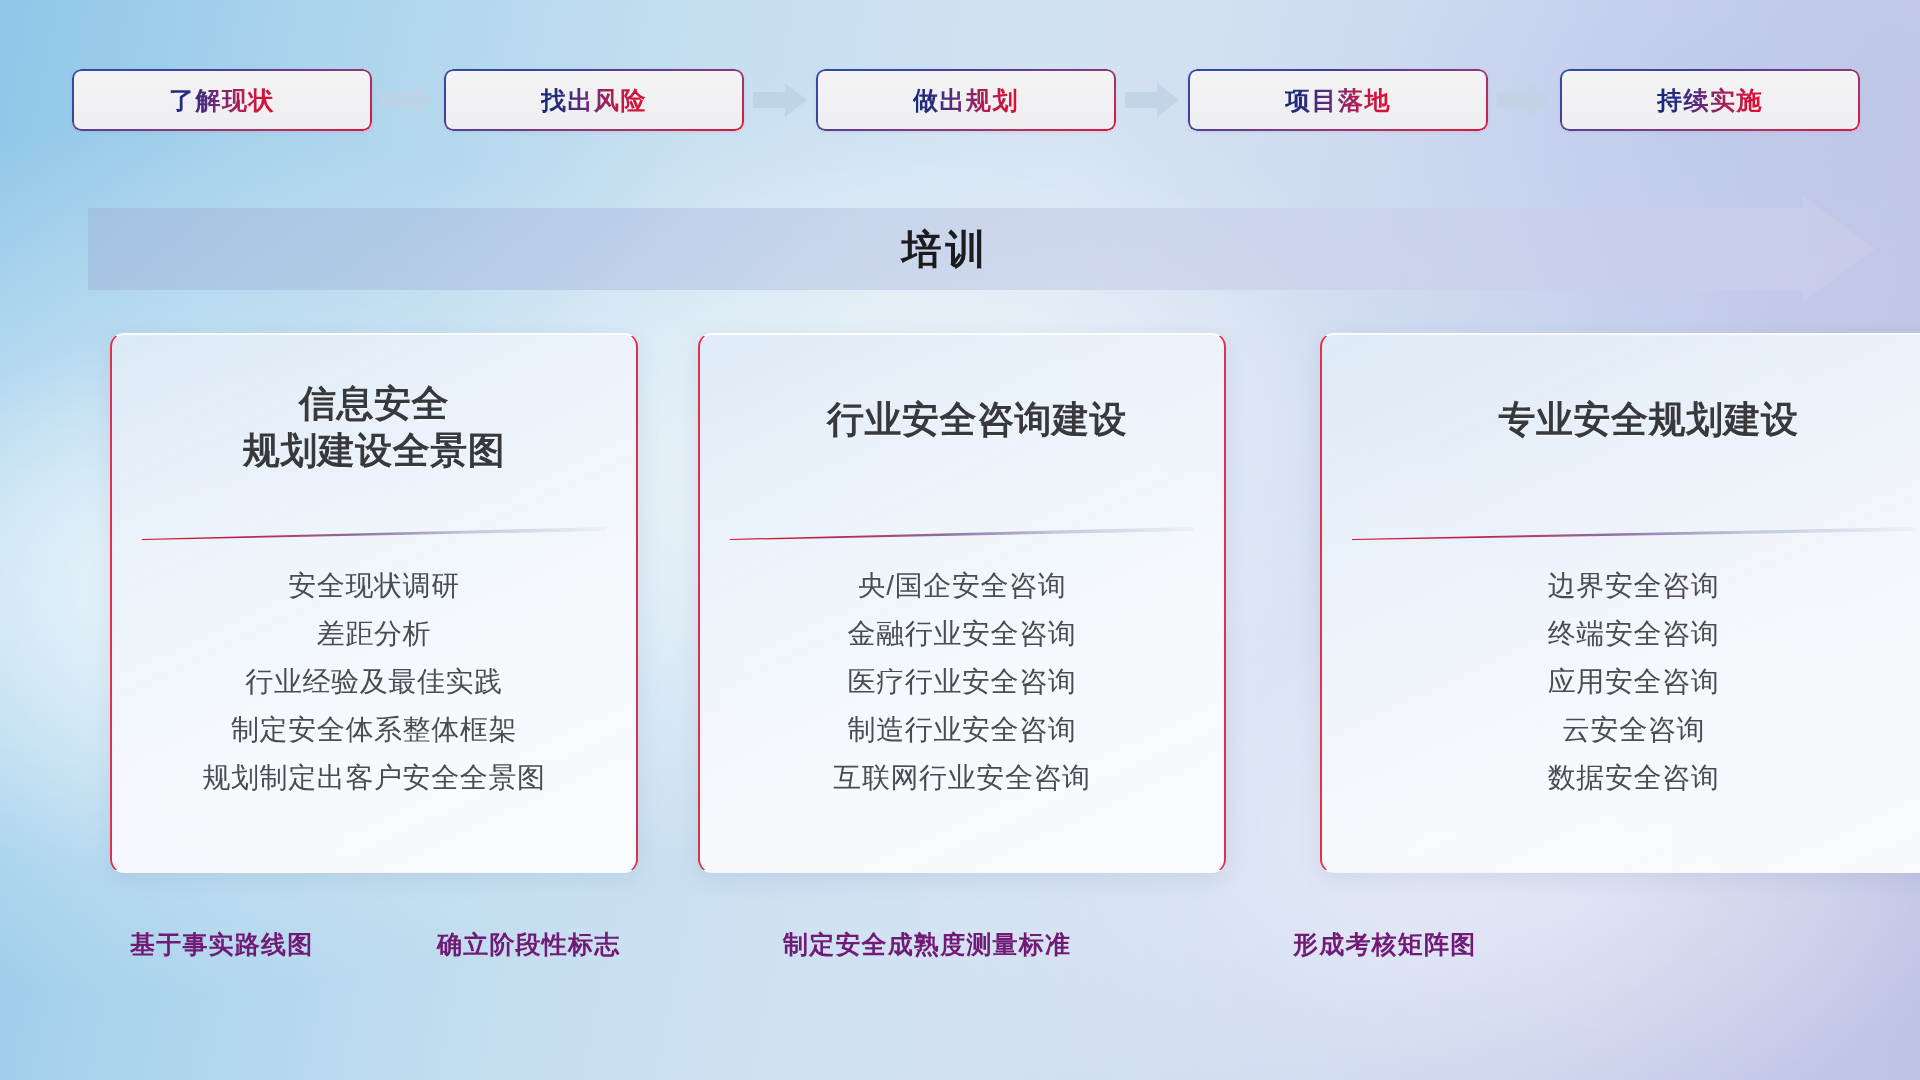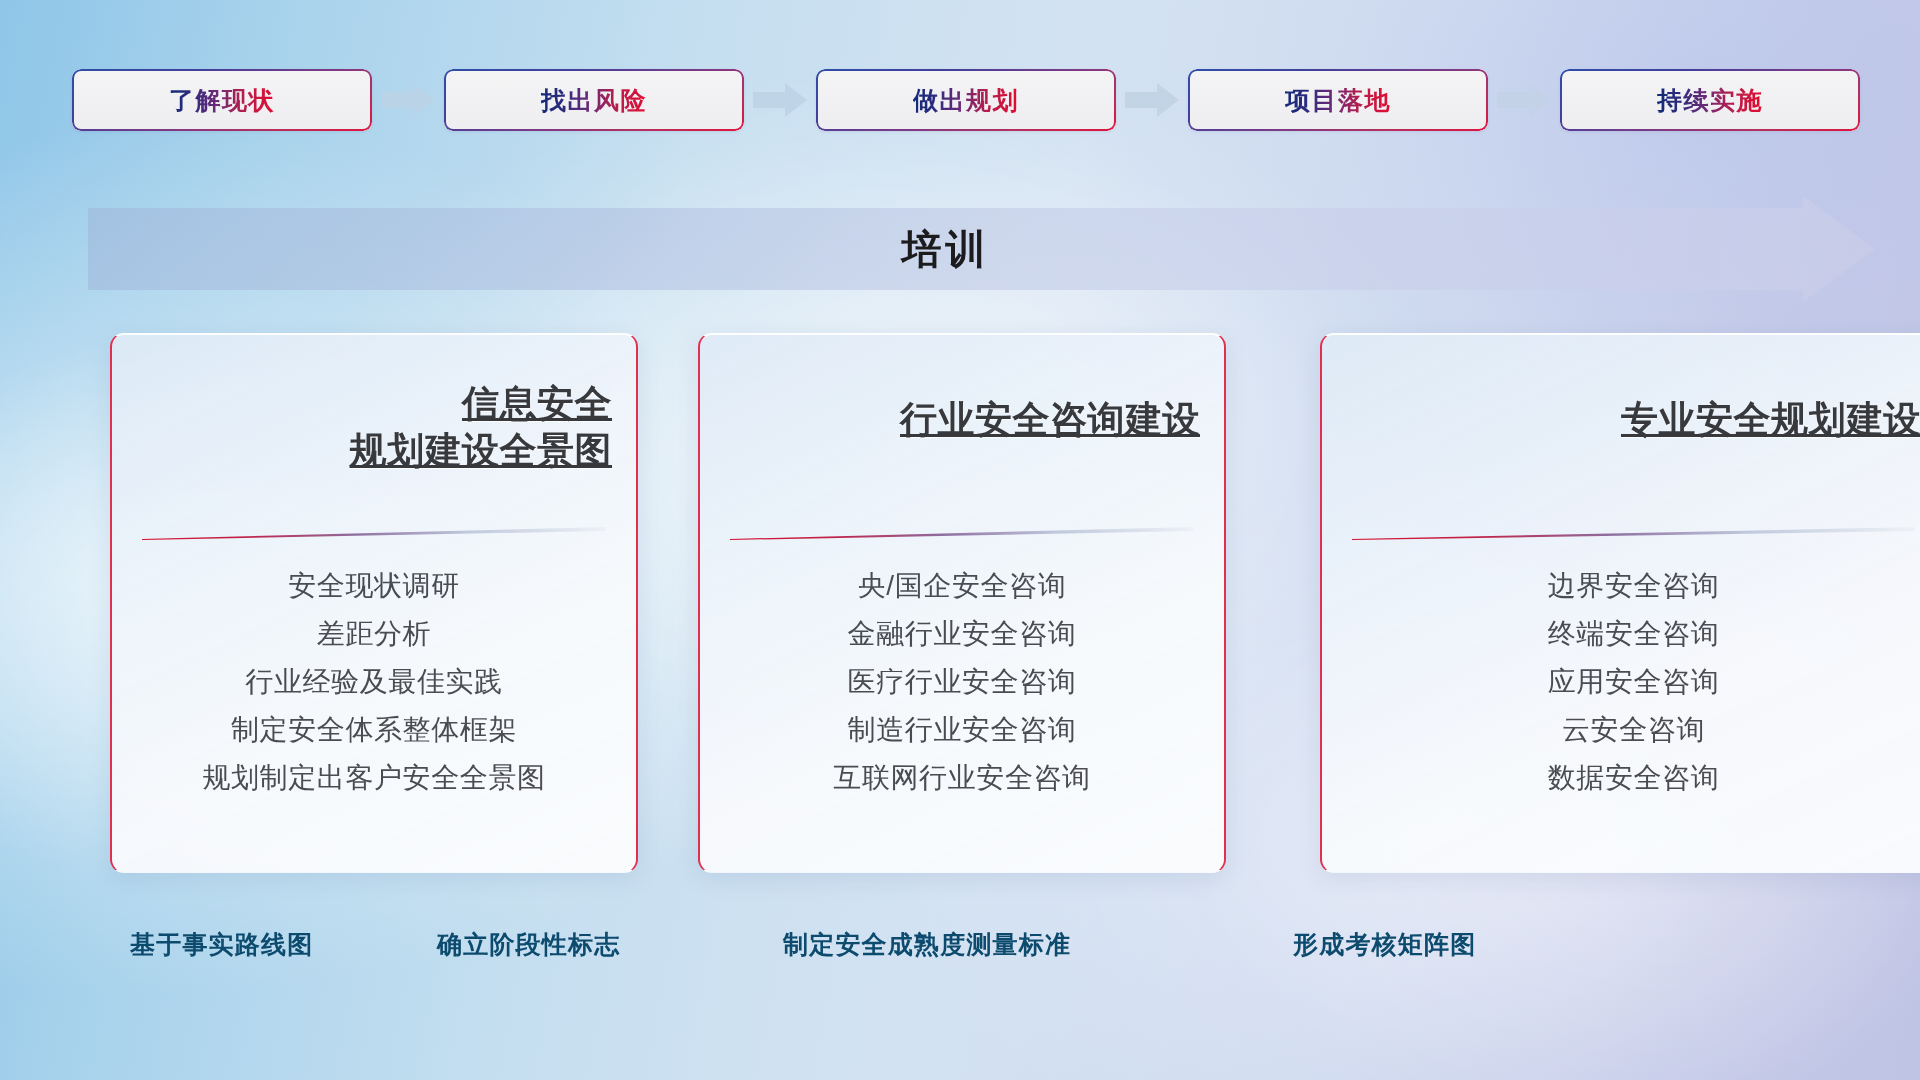--- a/index.html
+++ b/index.html
@@ -76,41 +76,40 @@
     border-right:2px solid #e03050;
     box-shadow:0 6px 22px rgba(90,115,165,.14), inset 0 1px 0 rgba(255,255,255,.9);
     box-sizing:border-box;
     overflow:hidden;
   }
   .card.c1{left:0;}
   .card.c2{left:588px;}
   .card.c3{left:1210px;width:627px;}
 
   .card-title{
-    position:absolute;left:0;right:0;top:46px;text-align:right;
+    position:absolute;left:0;right:0;top:46px;text-align:center;
     font-size:37px;font-weight:700;color:#37393d;line-height:1.28;
     letter-spacing:.5px;padding:0 24px;box-sizing:border-box;
     text-shadow:0 1px 1px rgba(255,255,255,.8);
-    text-decoration:underline;
   }
   .card.c2 .card-title,.card.c3 .card-title{top:62px;margin-left:30px;}
 
   .divider{position:absolute;left:30px;right:30px;top:192px;height:14px;}
   .divider svg{display:block;width:100%;height:14px;}
 
   .card-list{
     position:absolute;left:0;right:0;top:228px;text-align:center;
     font-size:28px;color:#4a4c52;line-height:1;
   }
   .card-list .li{padding:10px 0;letter-spacing:.6px;}
 
   
   #captions{position:absolute;left:0;top:928px;width:1920px;height:50px;}
   .cap{
-    position:absolute;top:0;font-size:25px;font-weight:700;color:#0c4a6e;
+    position:absolute;top:0;font-size:25px;font-weight:700;color:#701a75;
     letter-spacing:1.2px;white-space:nowrap;
   }
   .cap.k0{left:130px;}
   .cap.k1{left:437px;text-align:center;}
   .cap.k2{left:783px;}
   .cap.k3{left:1293px;}
 </style>
 </head>
 <body>
 

